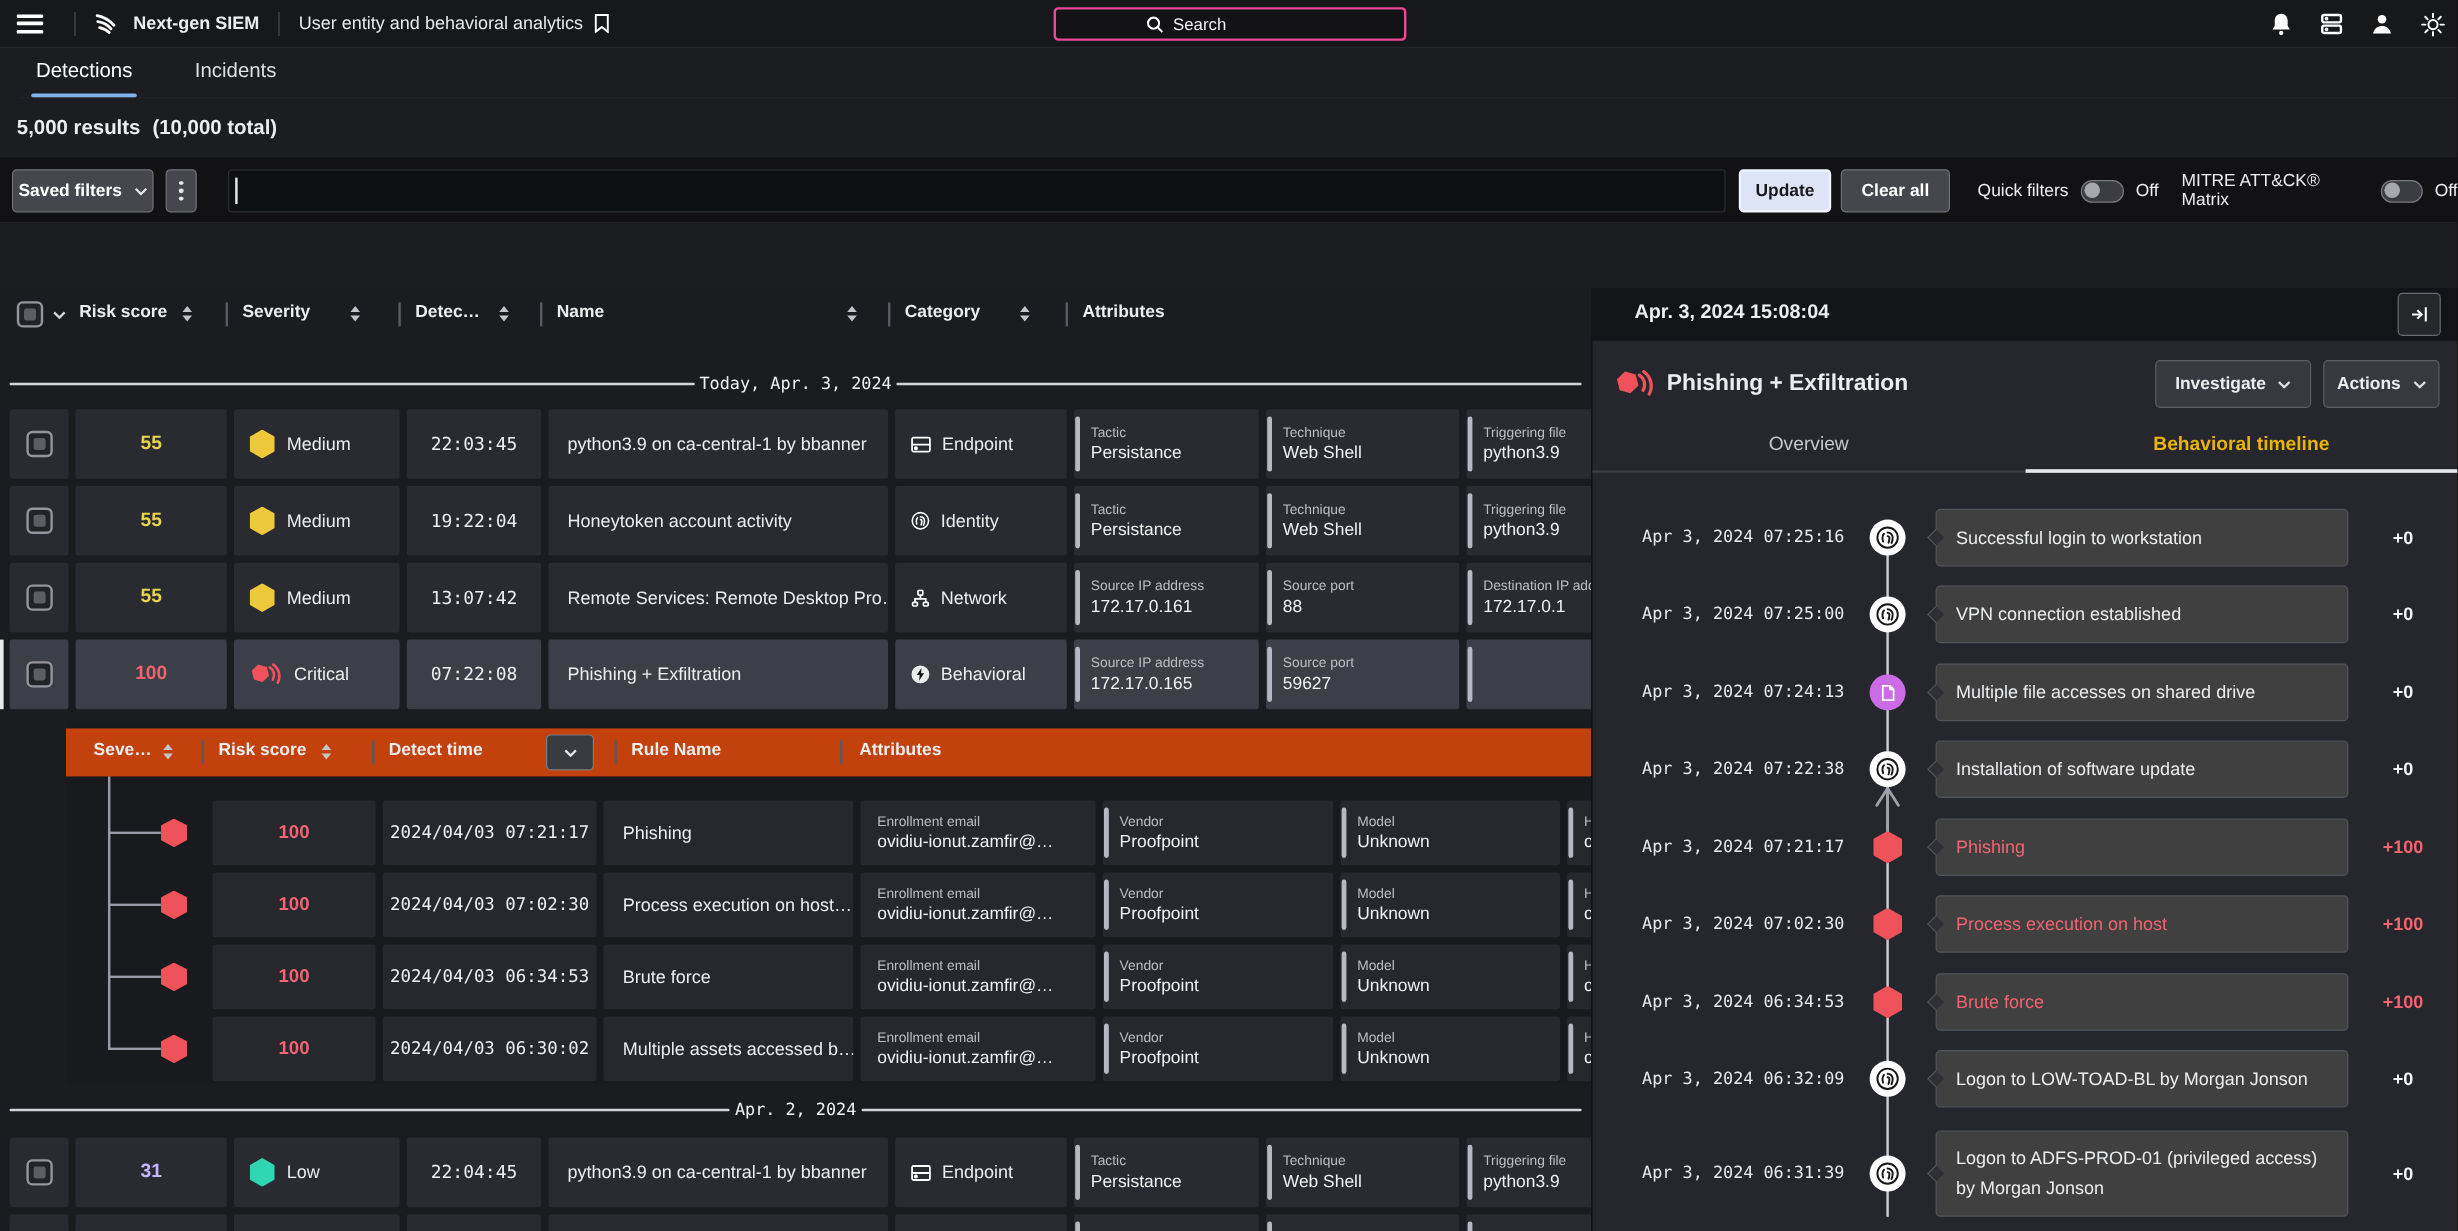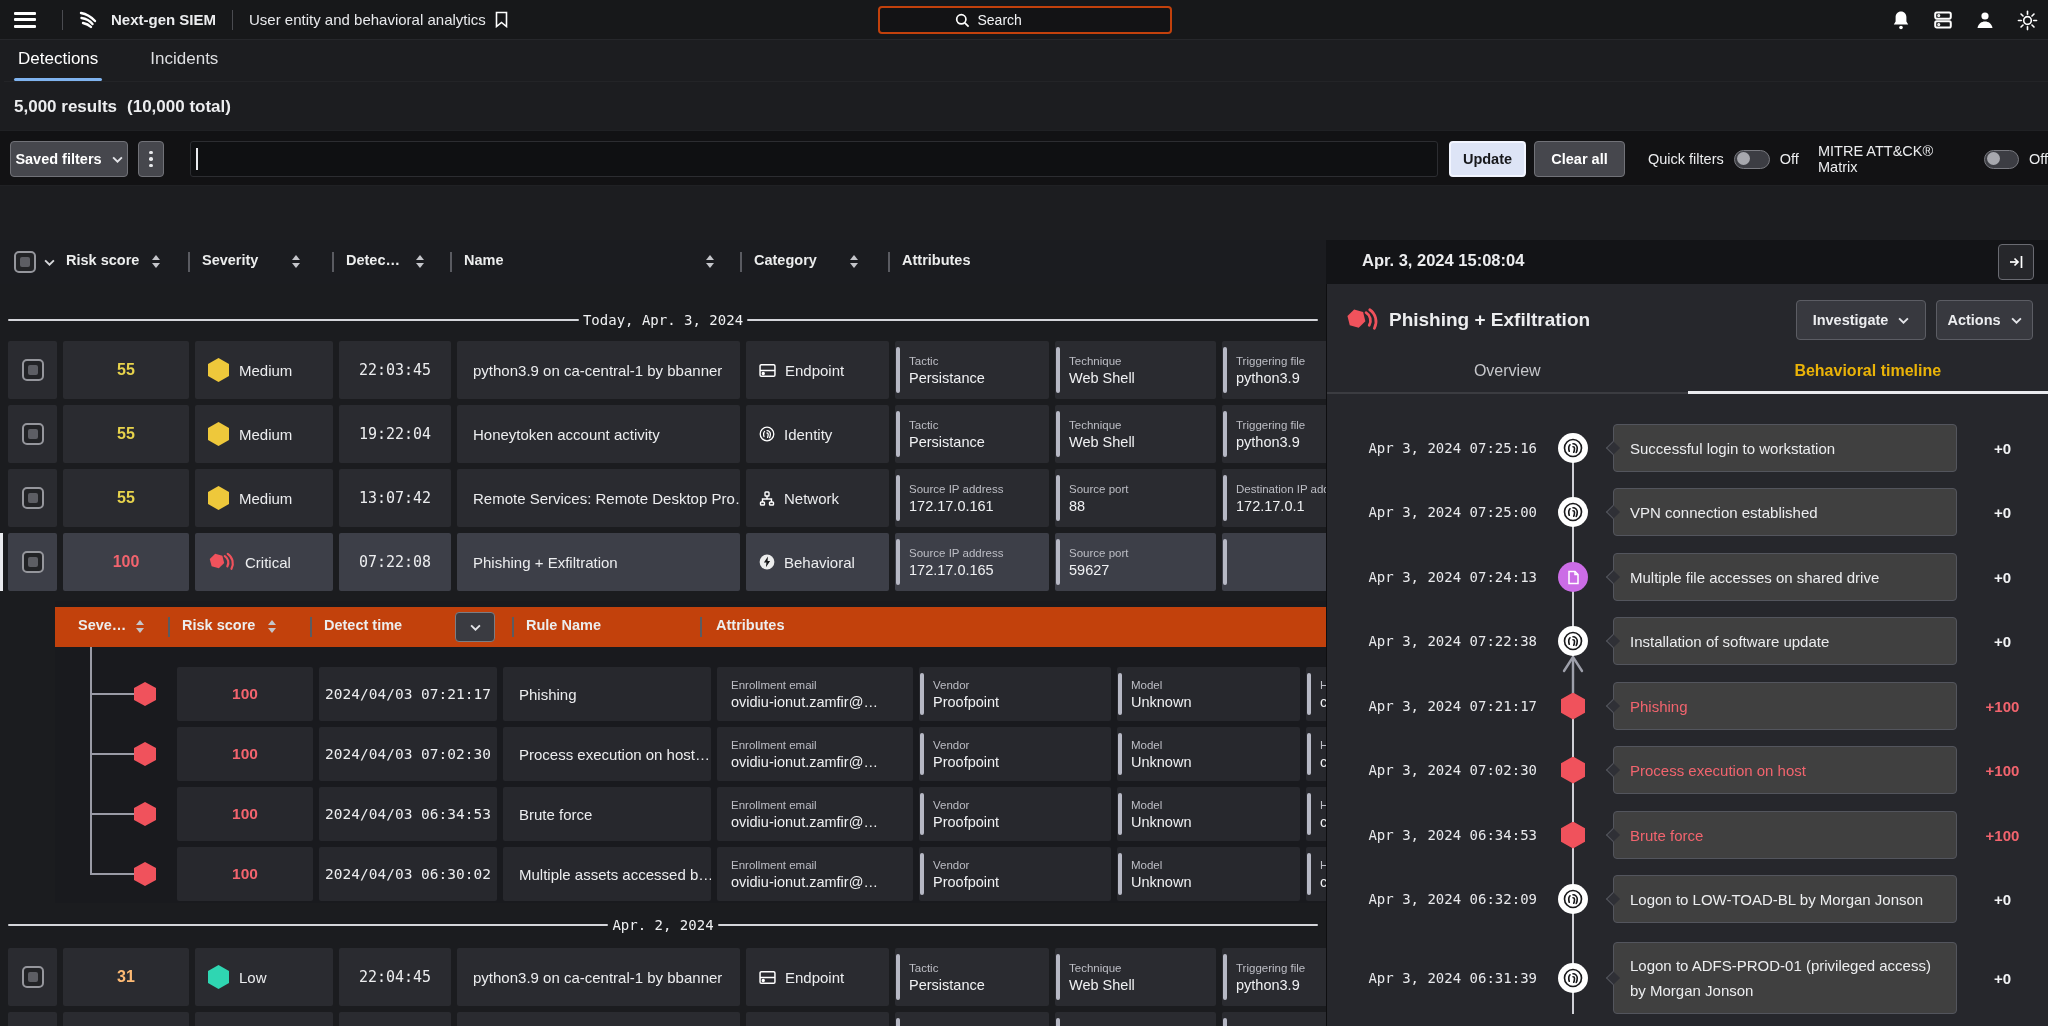--- a/index.html
+++ b/index.html
@@ -12,28 +12,28 @@
   .mono{font-family:"DejaVu Sans Mono",monospace}
   .stage{position:relative;width:2048px;height:1026px;background:#1c1d20;overflow:hidden}
 
   
   .topbar{position:absolute;left:0;top:0;right:0;height:40px;background:#17181a;display:flex;align-items:center;border-bottom:1px solid #26272b}
   .burger{width:22px;height:16px;display:flex;flex-direction:column;justify-content:space-between;margin:0 16px 0 14px;cursor:pointer}
   .burger span{height:3px;background:#fff;border-radius:1px}
   .vdiv{width:1px;height:20px;background:#4a4b50;margin:0 10px}
   .prodname{font-size:15px;font-weight:700;margin:0 6px}
   .modname{font-size:15px;color:#e8e9ec;margin:0 8px 0 6px}
-  .search{position:absolute;left:878px;top:6px;width:294px;height:28px;border:2px solid #c2410c;border-radius:4px;background:#131315;display:flex;align-items:center;justify-content:center}
+  .search{position:absolute;left:878px;top:6px;width:294px;height:28px;border:2px solid #ec4899;border-radius:4px;background:#131315;display:flex;align-items:center;justify-content:center}
   .search input{background:transparent;border:none;outline:none;color:#fff;font-size:14px;width:120px;text-align:left;font-family:"Liberation Sans",sans-serif}
   .search input::placeholder{color:#f2f3f5;opacity:1}
   .topicons{position:absolute;right:10px;top:0;height:40px;display:flex;align-items:center;gap:20px}
   .ticon{width:22px;height:22px;display:flex;align-items:center;justify-content:center;cursor:pointer}
 
   
-  .tabsrow{position:absolute;left:4px;top:40px;right:0;height:42px;display:flex;align-items:flex-end;border-bottom:1px solid #232427}
+  .tabsrow{position:absolute;left:16px;top:40px;right:0;height:42px;display:flex;align-items:flex-end;border-bottom:1px solid #232427}
   .tab{font-size:17px;padding:0 4px 12px 4px;margin-left:10px;color:#dedfe2;cursor:pointer;position:relative}
   .tab.active{color:#fff}
   .tab.active::after{content:"";position:absolute;left:0;right:0;bottom:0;height:3px;background:var(--blue);border-radius:2px}
   .tab+.tab{margin-left:44px}
 
   
   .results{position:absolute;left:14px;top:97px;font-size:17px;font-weight:700;display:flex;gap:10px}
 
   
   .filterstrip{position:absolute;left:0;top:130px;right:0;height:56px;background:#121214;border-top:1px solid #202124;border-bottom:1px solid #202124}
@@ -85,21 +85,21 @@
   .w-risk{width:126px;justify-content:center;font-weight:700;font-size:16px}
   .w-sev{width:138px;padding-left:13px;gap:10px;font-size:15px}
   .w-time{width:112px;justify-content:center;font-size:15px}
   .w-name{width:283px;padding-left:16px;font-size:15px;white-space:nowrap}
   .w-cat{width:143px;padding-left:13px;gap:9px;font-size:15px}
   .attr{position:relative;padding-left:14px;align-items:flex-start;flex-direction:column;justify-content:center}
   .w-a1{width:154px}.w-a2{width:161px}.w-a3{width:150px}
   .abar{position:absolute;left:1px;top:6px;bottom:6px;width:3.5px;background:var(--barc);border-radius:2px}
   .albl{font-size:11.5px;color:#bdbec5;margin-bottom:3px;white-space:nowrap}
   .aval{font-size:14.5px;color:#f0f1f3;white-space:nowrap}
-  .risk-y{color:#e7d34c}.risk-r{color:var(--redtext)}.risk-w{color:#fdba74}
+  .risk-y{color:#e7d34c}.risk-r{color:var(--redtext)}.risk-w{color:#c4b5fd}
   .hexa{clip-path:polygon(50% 0%,100% 25%,100% 75%,50% 100%,0% 75%,0% 25%);width:21px;height:24px;flex:0 0 auto}
   .hex-y{background:var(--yellow)}.hex-t{background:var(--teal)}.hex-r{background:var(--red)}
 
   
   .subwrap{position:absolute;left:55px;right:0;top:317px;height:302px;background:#191a1e}
   .subheader{position:absolute;left:55px;right:0;top:323px;height:40px;background:#c2410c}
   .subheader .hlabel{top:10px}
   .subheader .sort{top:13px}
   .subheader .hdiv{top:10px}
   .ddbtn{position:absolute;left:400px;top:5px;width:40px;height:30px;border:1px solid #7c7d83;border-radius:4px;background:#3a3b41;display:flex;align-items:center;justify-content:center;cursor:pointer}

